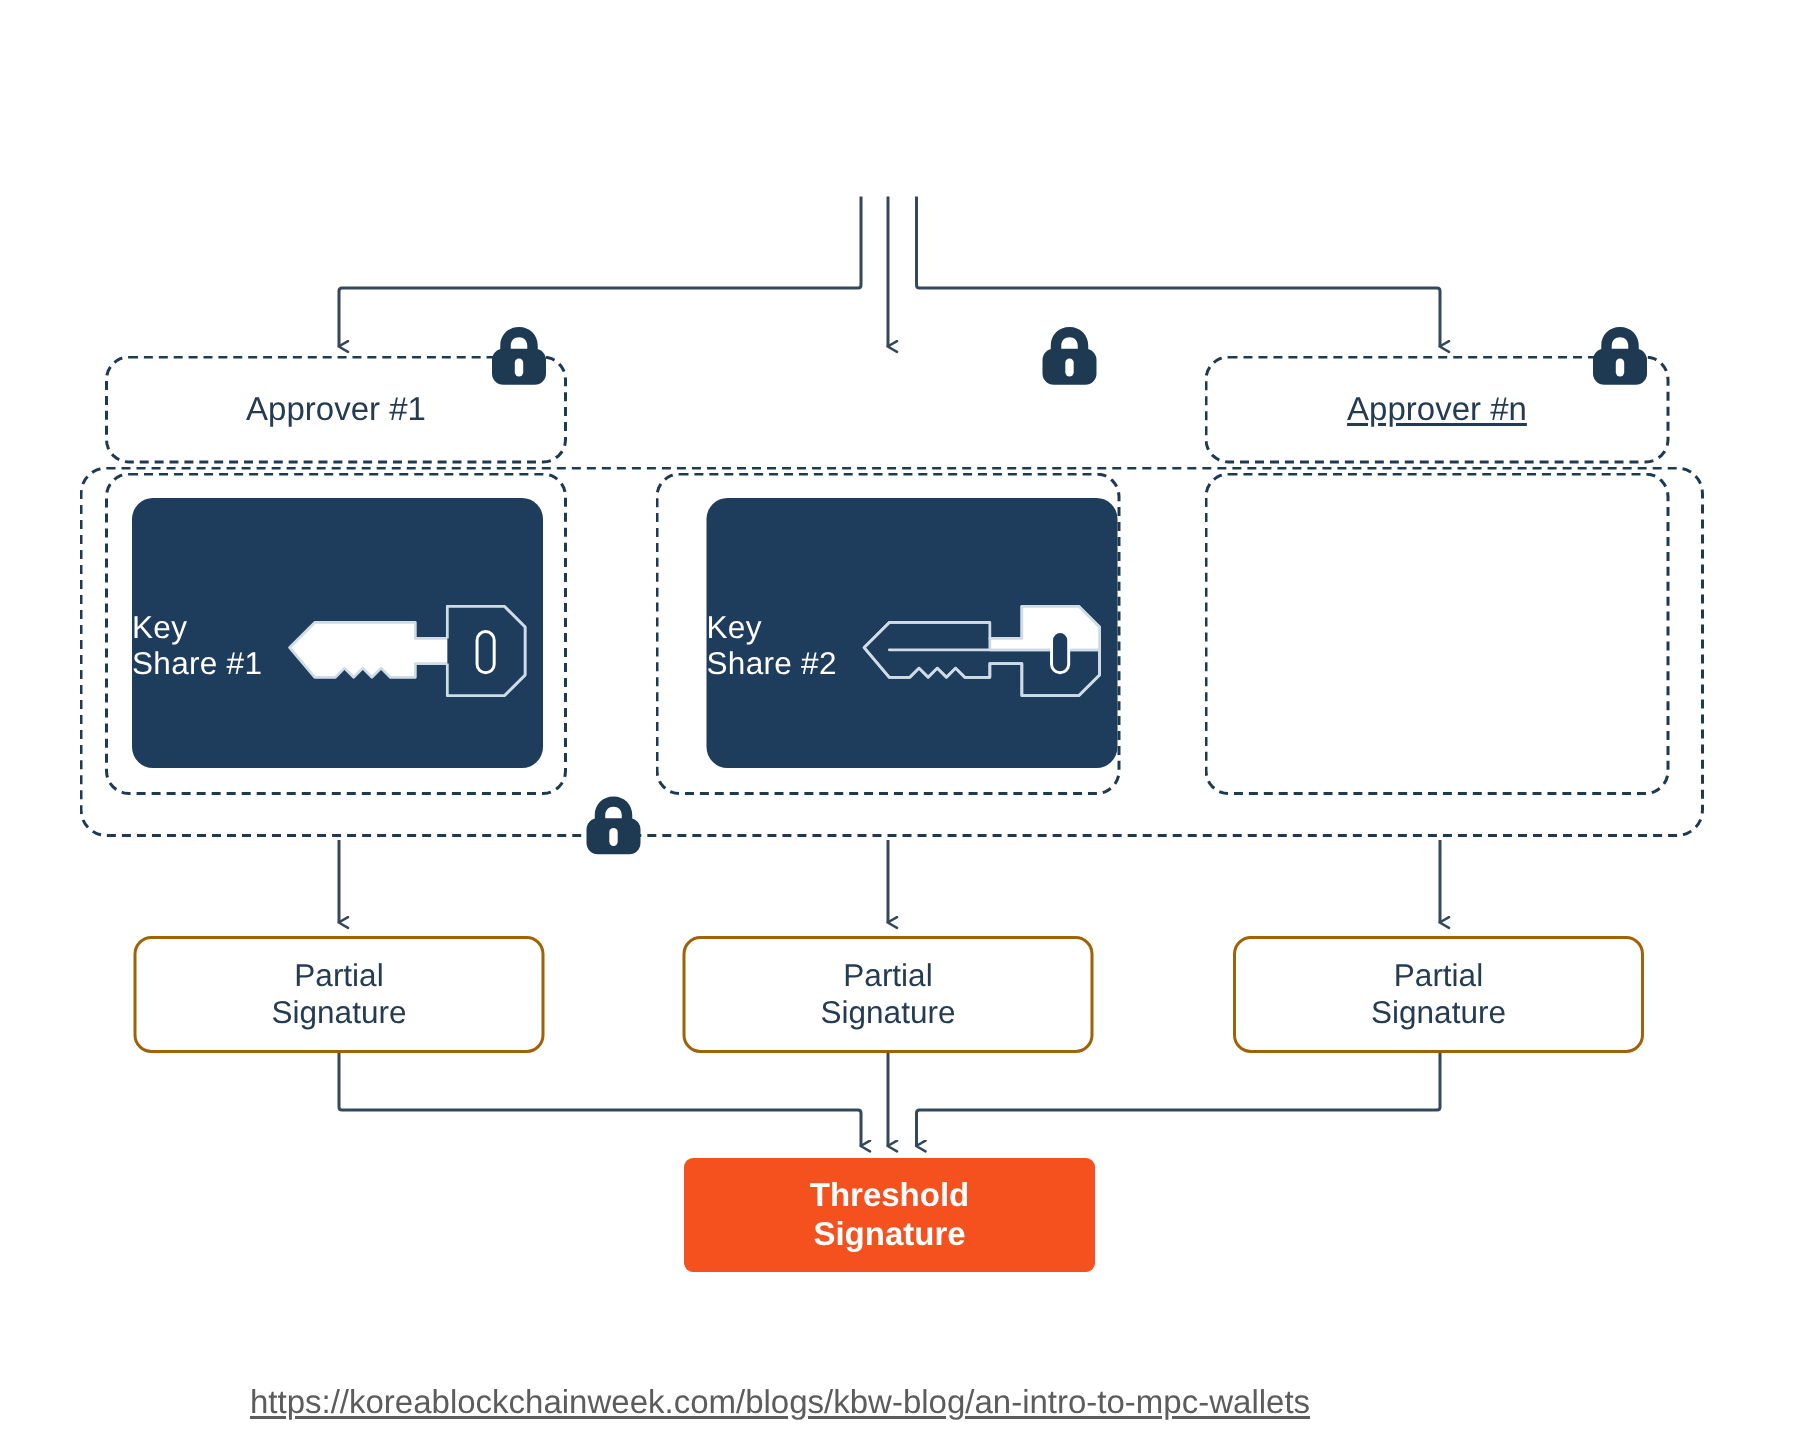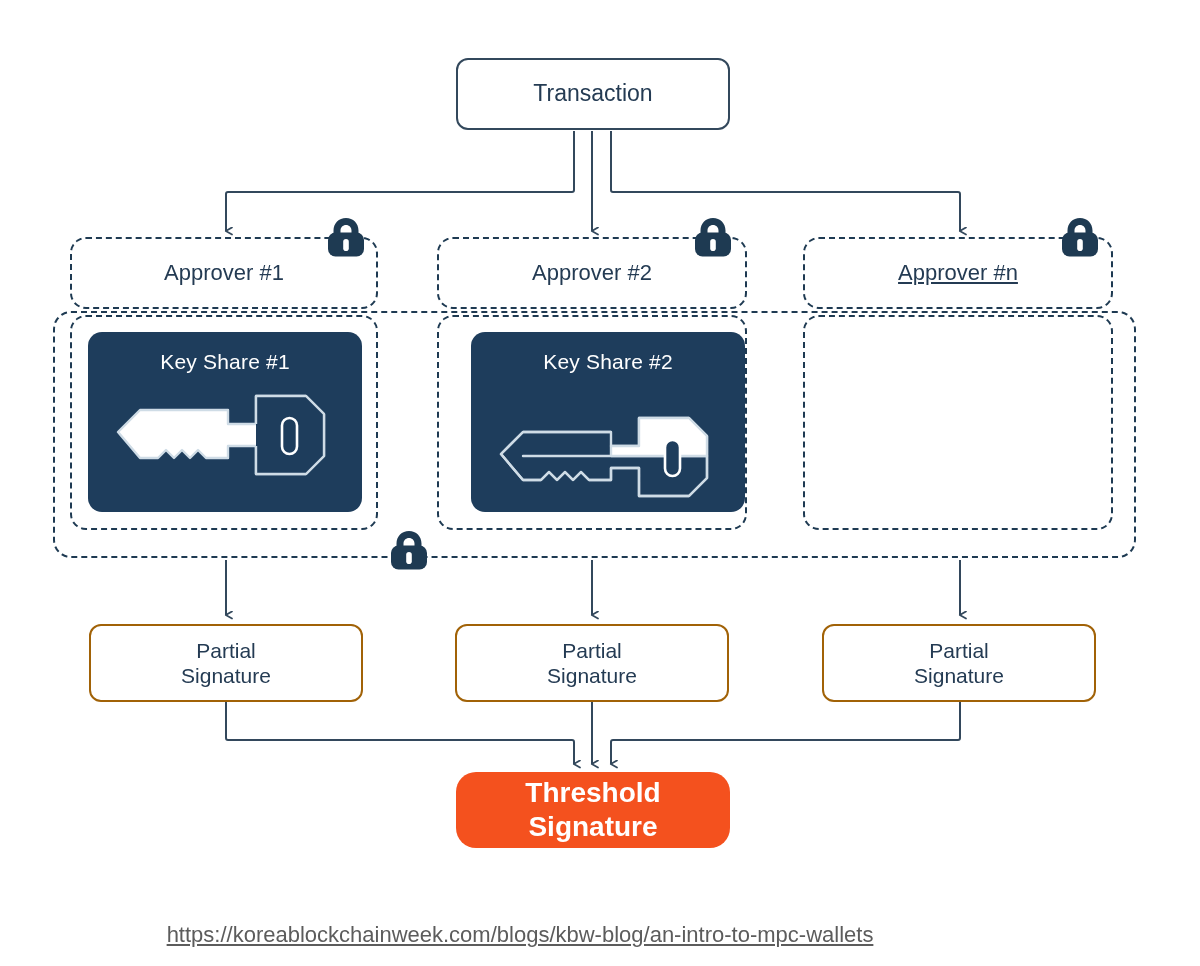--- a/index.html
+++ b/index.html
@@ -84,21 +84,21 @@
     text-align: center;
   }
   
   .keycard {
     position: absolute;
     box-sizing: border-box;
     background: #1e3d5c;
     border-radius: 14px;
     z-index: 4;
     display: flex;
-    flex-direction: column;
+    flex-direction: row;
     align-items: center;
     padding-top: 18px;
   }
   .keycard-label {
     color: #ffffff;
     font-size: 21px;
     letter-spacing: .2px;
   }
   .keycard-svg {
     margin-top: 6px;
@@ -112,23 +112,23 @@
     color: #243b53;
     width: 274px;
     height: 78px;
     z-index: 3;
   }
   
   .threshold {
     left: 456px; top: 772px;
     width: 274px; height: 76px;
     background: #f4511e;
-    border-radius: 20px;
+    border-radius: 6px;
     color: #ffffff;
-    font-size: 28px;
+    font-size: 22px;
     font-weight: bold;
     z-index: 3;
   }
   
   .lock {
     position: absolute;
     z-index: 6;
     line-height: 0;
   }
   
@@ -165,44 +165,38 @@
       <path d="M226,560 L226,615" marker-end="url(#arw)"></path>
       <path d="M592,560 L592,615" marker-end="url(#arw)"></path>
       <path d="M960,560 L960,615" marker-end="url(#arw)"></path>
 
       <path d="M226,702 L226,738 Q226,740 228,740 L572,740 Q574,740 574,742 L574,764" marker-end="url(#arw)"></path>
       <path d="M592,702 L592,764" marker-end="url(#arw)"></path>
       <path d="M960,702 L960,738 Q960,740 958,740 L613,740 Q611,740 611,742 L611,764" marker-end="url(#arw)"></path>
     </g>
   </svg>
 
-  <div class="node tx-box">
-    <span>Transaction</span>
-  </div>
 
   <div class="outer-wrap"></div>
 
   <div class="approver-head" style="left:70px; top:237px; width:308px; height:72px;">
     <span>Approver #1</span>
   </div>
   <div class="approver-col" style="left:70px; top:315px; width:308px; height:215px;"></div>
   <div class="keycard" style="left:88px; top:332px; width:274px; height:180px;">
     <span class="keycard-label">Key Share #1</span>
     <svg class="keycard-svg" width="230" height="110" viewBox="0 0 230 110">
 
       <path d="M8,52 L30,30 L118,30 L118,44 L146,44 L146,16 L196,16 L214,34 L214,76 L196,94 L146,94 L146,66 L118,66 L118,78 L96,78 L88,70 L80,78 L72,70 L64,78 L56,70 L48,78 L30,78 Z" fill="#ffffff" stroke="#cfdce6" stroke-width="2.4" stroke-linejoin="round"></path>
       <rect x="172" y="38" width="15" height="36" rx="7.5" fill="#1e3d5c"></rect>
       <path d="M146,44 L146,16 L196,16 L214,34 L214,76 L196,94 L146,94 L146,66" fill="#1e3d5c" stroke="#cfdce6" stroke-width="2.4" stroke-linejoin="round"></path>
       <rect x="172" y="38" width="15" height="36" rx="7.5" fill="none" stroke="#ffffff" stroke-width="2.6"></rect>
     </svg>
   </div>
 
-  <div class="approver-head" style="left:437px; top:237px; width:310px; height:72px;">
-    <span>Approver #2</span>
-  </div>
   <div class="approver-col" style="left:437px; top:315px; width:310px; height:215px;"></div>
   <div class="keycard" style="left:471px; top:332px; width:274px; height:180px;justify-content:space-between;">
     <span class="keycard-label">Key Share #2</span>
     <svg class="keycard-svg" width="230" height="110" viewBox="0 0 230 110">
       <path d="M8,52 L30,30 L118,30 L118,44 L146,44 L146,16 L196,16 L214,34 L214,76 L196,94 L146,94 L146,66 L118,66 L118,78 L96,78 L88,70 L80,78 L72,70 L64,78 L56,70 L48,78 L30,78 Z" fill="none" stroke="#cfdce6" stroke-width="2.4" stroke-linejoin="round"></path>
 
       <path d="M118,30 L118,44 L146,44 L146,16 L196,16 L214,34 L214,54 L118,54 Z" fill="#ffffff"></path>
       <path d="M118,54 L214,54 L214,76 L196,94 L146,94 L146,66 L118,66 L118,78 L96,78 L88,70 L80,78 L72,70 L64,78 L56,70 L48,78 L30,78 L8,52 L30,30 L118,30" fill="none" stroke="#cfdce6" stroke-width="2.4" stroke-linejoin="round"></path>
       <path d="M30,54 L118,54 L118,44 L146,44 L146,16 L196,16 L214,34 L214,54 Z" fill="#ffffff" stroke="#cfdce6" stroke-width="2.4" stroke-linejoin="round"></path>
       <rect x="172" y="38" width="15" height="36" rx="7.5" fill="#1e3d5c" stroke="#ffffff" stroke-width="2.6"></rect>

